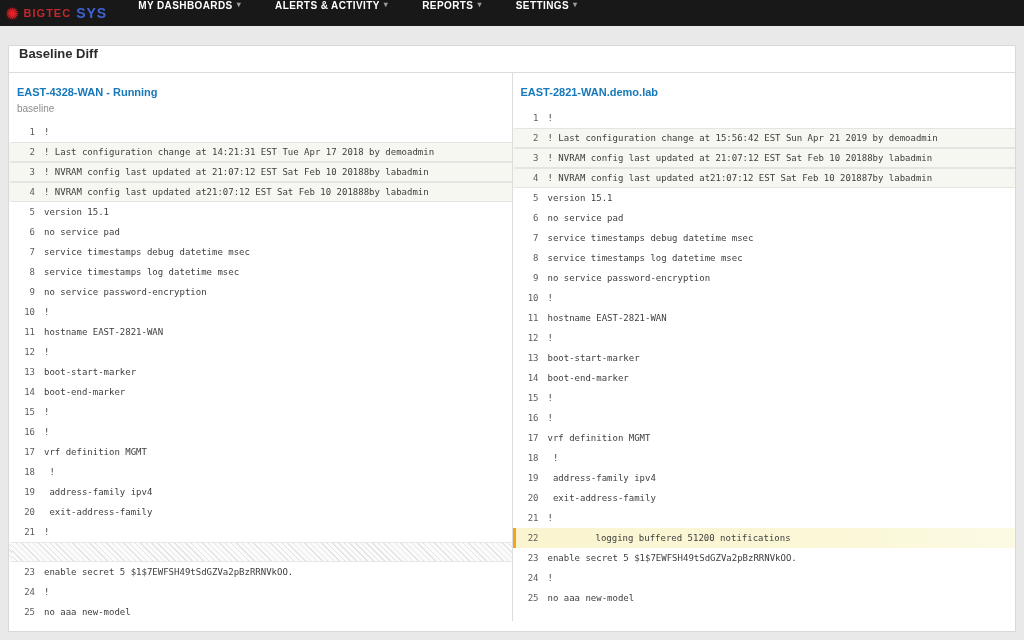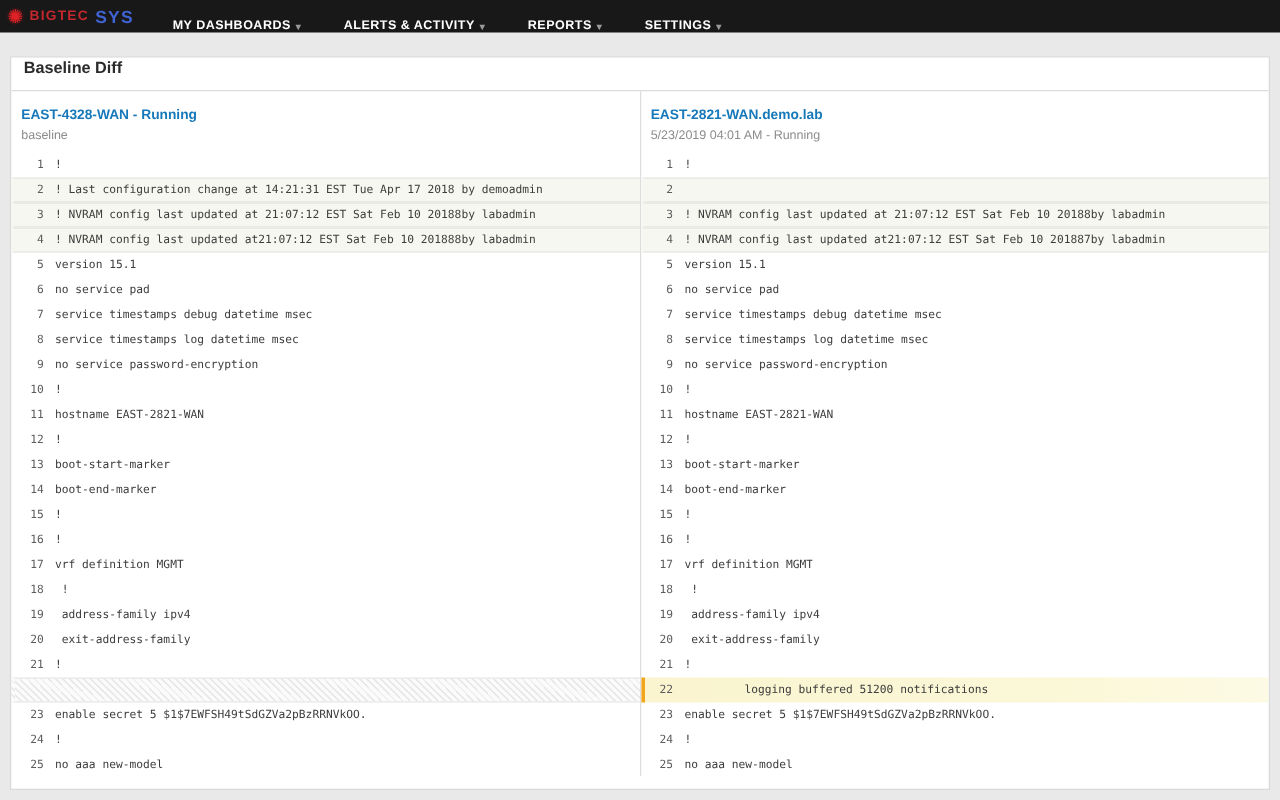--- a/index.html
+++ b/index.html
@@ -8,21 +8,21 @@
 
   
   .topnav { height:26px; background:#181818; display:flex; align-items:center; }
   .brand { display:flex; align-items:center; gap:5px; padding:0 14px 0 6px; height:100%; cursor:pointer; }
   .logo-icon { font-size:15px; line-height:1; color:#e02227;
                text-shadow:0 0 3px rgba(224,34,39,.8); }
   .logo-left  { font-size:11px; font-weight:bold; letter-spacing:1px; color:#c4272e; }
   .logo-right { font-size:14px; font-weight:bold; letter-spacing:1px; color:#3f63d2; }
   .nav-items { display:flex; align-items:center; height:100%; }
   .nav-item { color:#ffffff; font-size:10px; font-weight:bold; letter-spacing:.4px;
-              padding:0 17px; height:100%; display:flex; align-items:flex-end; gap:4px;
+              padding:0 17px; height:100%; display:flex; align-items:flex-start; gap:4px;
               cursor:pointer; }
   .caret { color:#9a9a9a; font-size:8px; }
 
   
   .page { padding:19px 8px 8px; height:614px; }
   .card { background:#ffffff; border:1px solid #d9d9d9; height:100%; overflow:hidden; }
   .card-header { padding:0 10px 11px; border-bottom:1px solid #dcdcdc; }
   .card-title { font-size:13px; font-weight:bold; color:#2b2b2b; }
 
   .diff-container { display:flex; height:calc(100% - 37px); }
@@ -187,29 +187,29 @@
             </div>
             <div class="row">
               <span class="ln">25</span>
               <span class="code">no aaa new-model</span>
             </div>
           </div>
       </div>
       <div class="pane" id="pane-right">
         <div class="pane-header">
           <a class="pane-title">EAST-2821-WAN.demo.lab</a>
-          <div class="pane-subtitle">5/23/2019 04:01 AM - Running</div>
         </div>
         <div class="rows">
             <div class="row">
               <span class="ln">1</span>
               <span class="code">!</span>
             </div>
             <div class="row changed">
               <span class="ln">2</span>
+              <span class="code">! Last configuration change at 15:56:42 EST Sun Apr 21 2019 by demoadmin</span>
             </div>
             <div class="row changed">
               <span class="ln">3</span>
               <span class="code">! NVRAM config last updated at 21:07:12 EST Sat Feb 10 20188by labadmin</span>
             </div>
             <div class="row changed">
               <span class="ln">4</span>
               <span class="code">! NVRAM config last updated at21:07:12 EST Sat Feb 10 201887by labadmin</span>
             </div>
             <div class="row">

